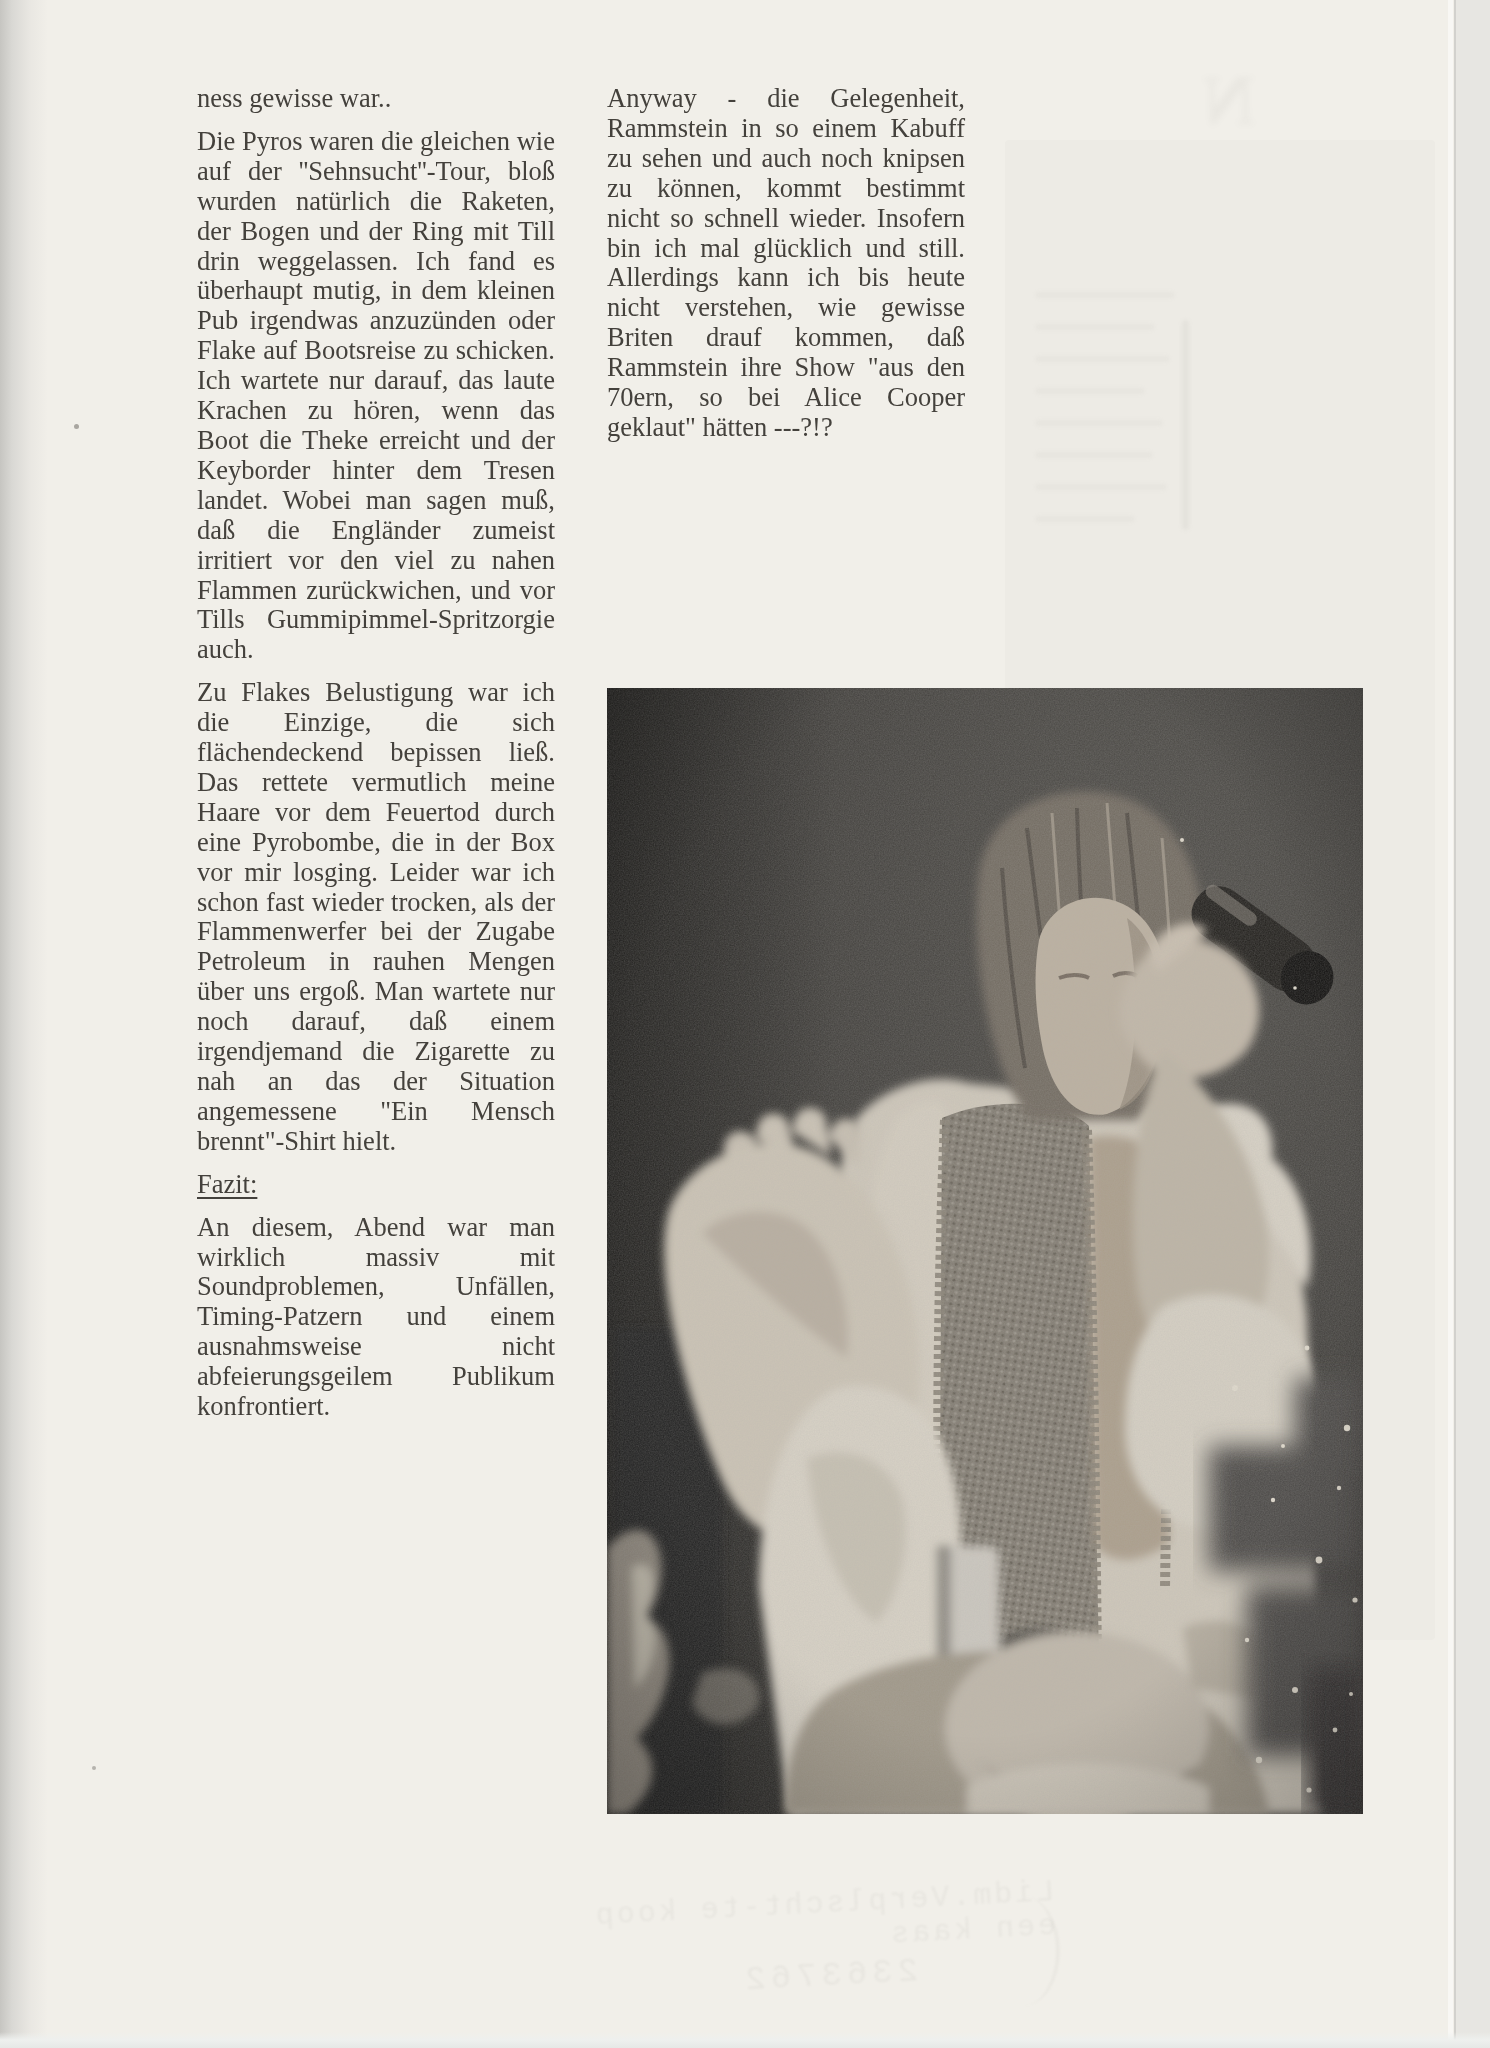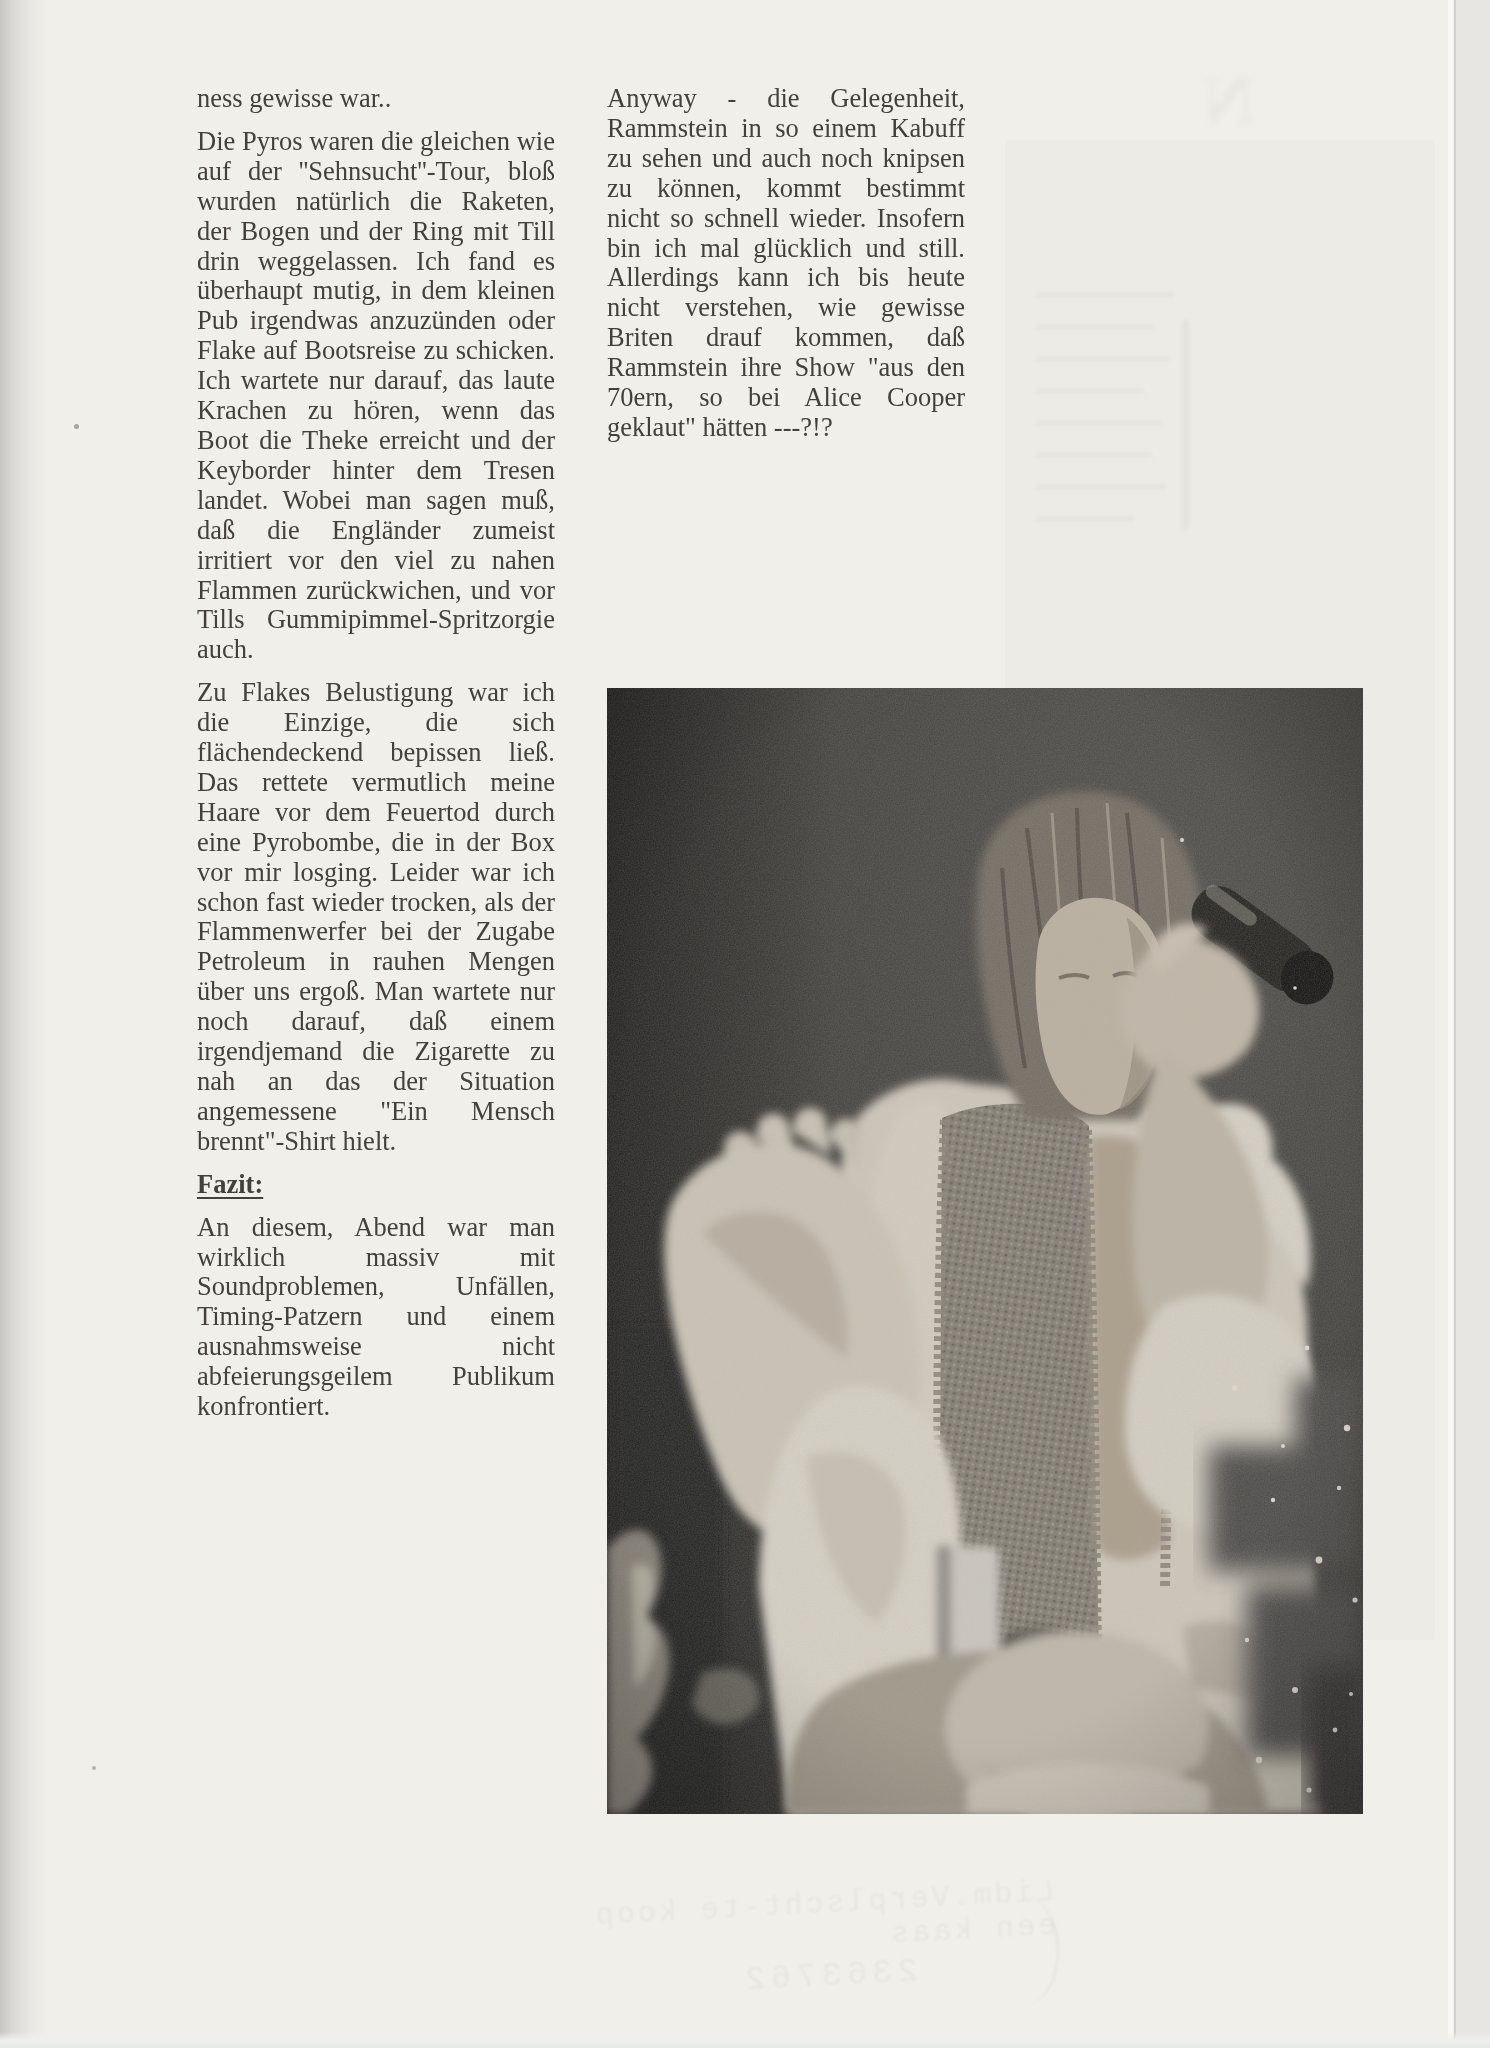--- a/index.html
+++ b/index.html
@@ -31,21 +31,21 @@
   }
   
   .col{
     position:absolute;top:84px;width:358px;
     font-size:26.5px;line-height:29.9px;color:#44413c;
     text-align:justify;
   }
   .col-left{left:197px;}
   .col-right{left:607px;}
   .col p{margin:0 0 13px 0;}
-  .col p.fazit{text-decoration:underline;text-underline-offset:4px;font-weight:bold;}
+  .col p.fazit{text-decoration:underline;text-underline-offset:4px;}
   
   .photo{position:absolute;left:607px;top:688px;width:756px;height:1126px;}
   .photo svg{display:block;width:100%;height:100%;}
   
   .speck{position:absolute;background:#6d6a64;border-radius:50%;}
   .speck1{left:74px;top:424px;width:5px;height:5px;opacity:.55;}
   .speck2{left:92px;top:1766px;width:4px;height:4px;opacity:.45;}
   
   .bleed{position:absolute;color:#6e6c66;pointer-events:none;}
   .bleed-topright{

